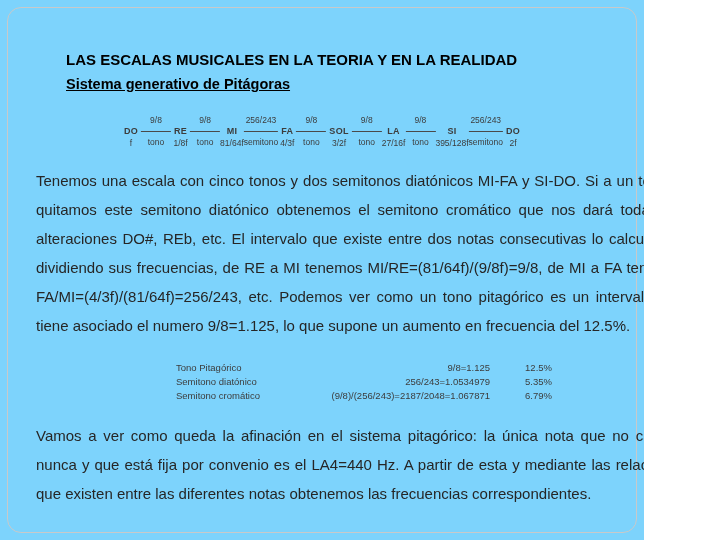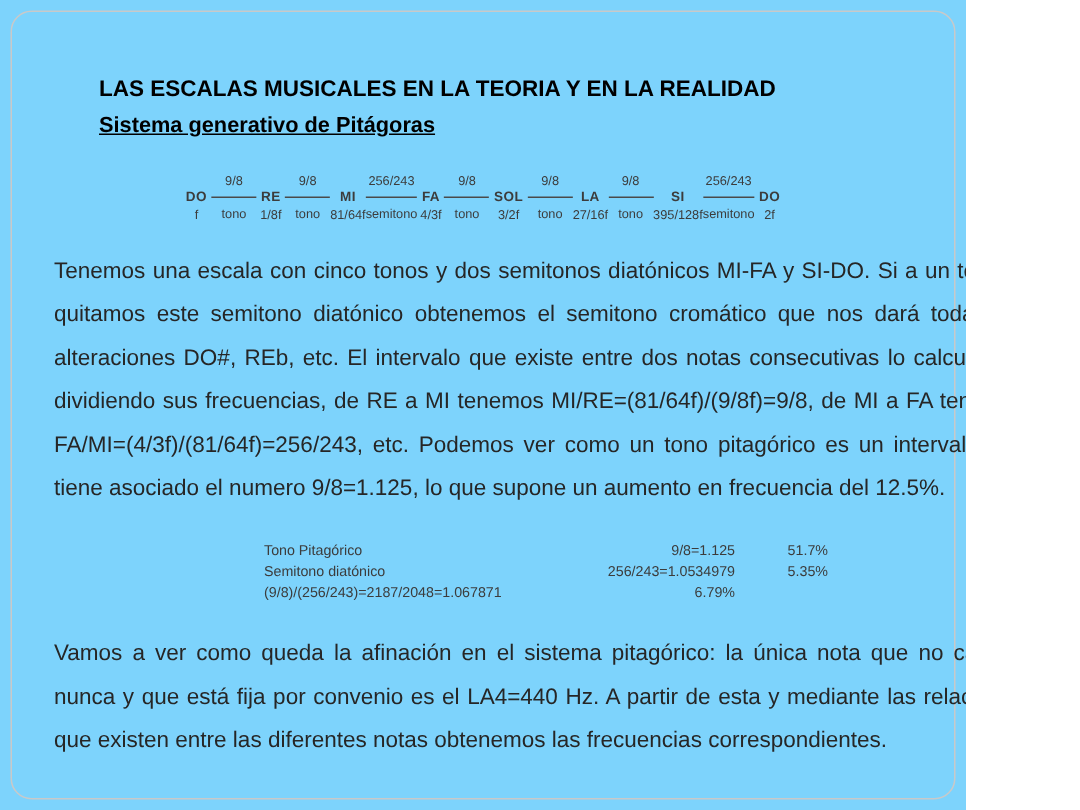--- a/index.html
+++ b/index.html
@@ -236,24 +236,25 @@
         </div>
     </div>
 
   </div>
 
   <p class="para para1">Tenemos una escala con cinco tonos y dos semitonos diatónicos MI-FA y SI-DO. Si a un tono le quitamos este semitono diatónico obtenemos el semitono cromático que nos dará todas las alteraciones DO#, REb, etc. El intervalo que existe entre dos notas consecutivas lo calculamos dividiendo sus frecuencias, de RE a MI tenemos MI/RE=(81/64f)/(9/8f)=9/8, de MI a FA tenemos FA/MI=(4/3f)/(81/64f)=256/243, etc. Podemos ver como un tono pitagórico es un intervalo que tiene asociado el numero 9/8=1.125, lo que supone un aumento en frecuencia del 12.5%.</p>
 
   <div class="itable">
     <div class="t-label">Tono Pitagórico</div>
     <div class="t-formula">9/8=1.125</div>
-    <div class="t-percent">51.7%</div>
+    <div class="t-percent">12.5%</div>
 
     <div class="t-label">Semitono diatónico</div>
     <div class="t-formula">256/243=1.0534979</div>
     <div class="t-percent">5.35%</div>
 
+    <div class="t-label">Semitono cromático</div>
     <div class="t-formula">(9/8)/(256/243)=2187/2048=1.067871</div>
     <div class="t-percent">6.79%</div>
   </div>
 
   <p class="para para2">Vamos a ver como queda la afinación en el sistema pitagórico: la única nota que no cambia nunca y que está fija por convenio es el LA4=440 Hz. A partir de esta y mediante las relaciones que existen entre las diferentes notas obtenemos las frecuencias correspondientes.</p>
 </div>
 
 </body></html>

